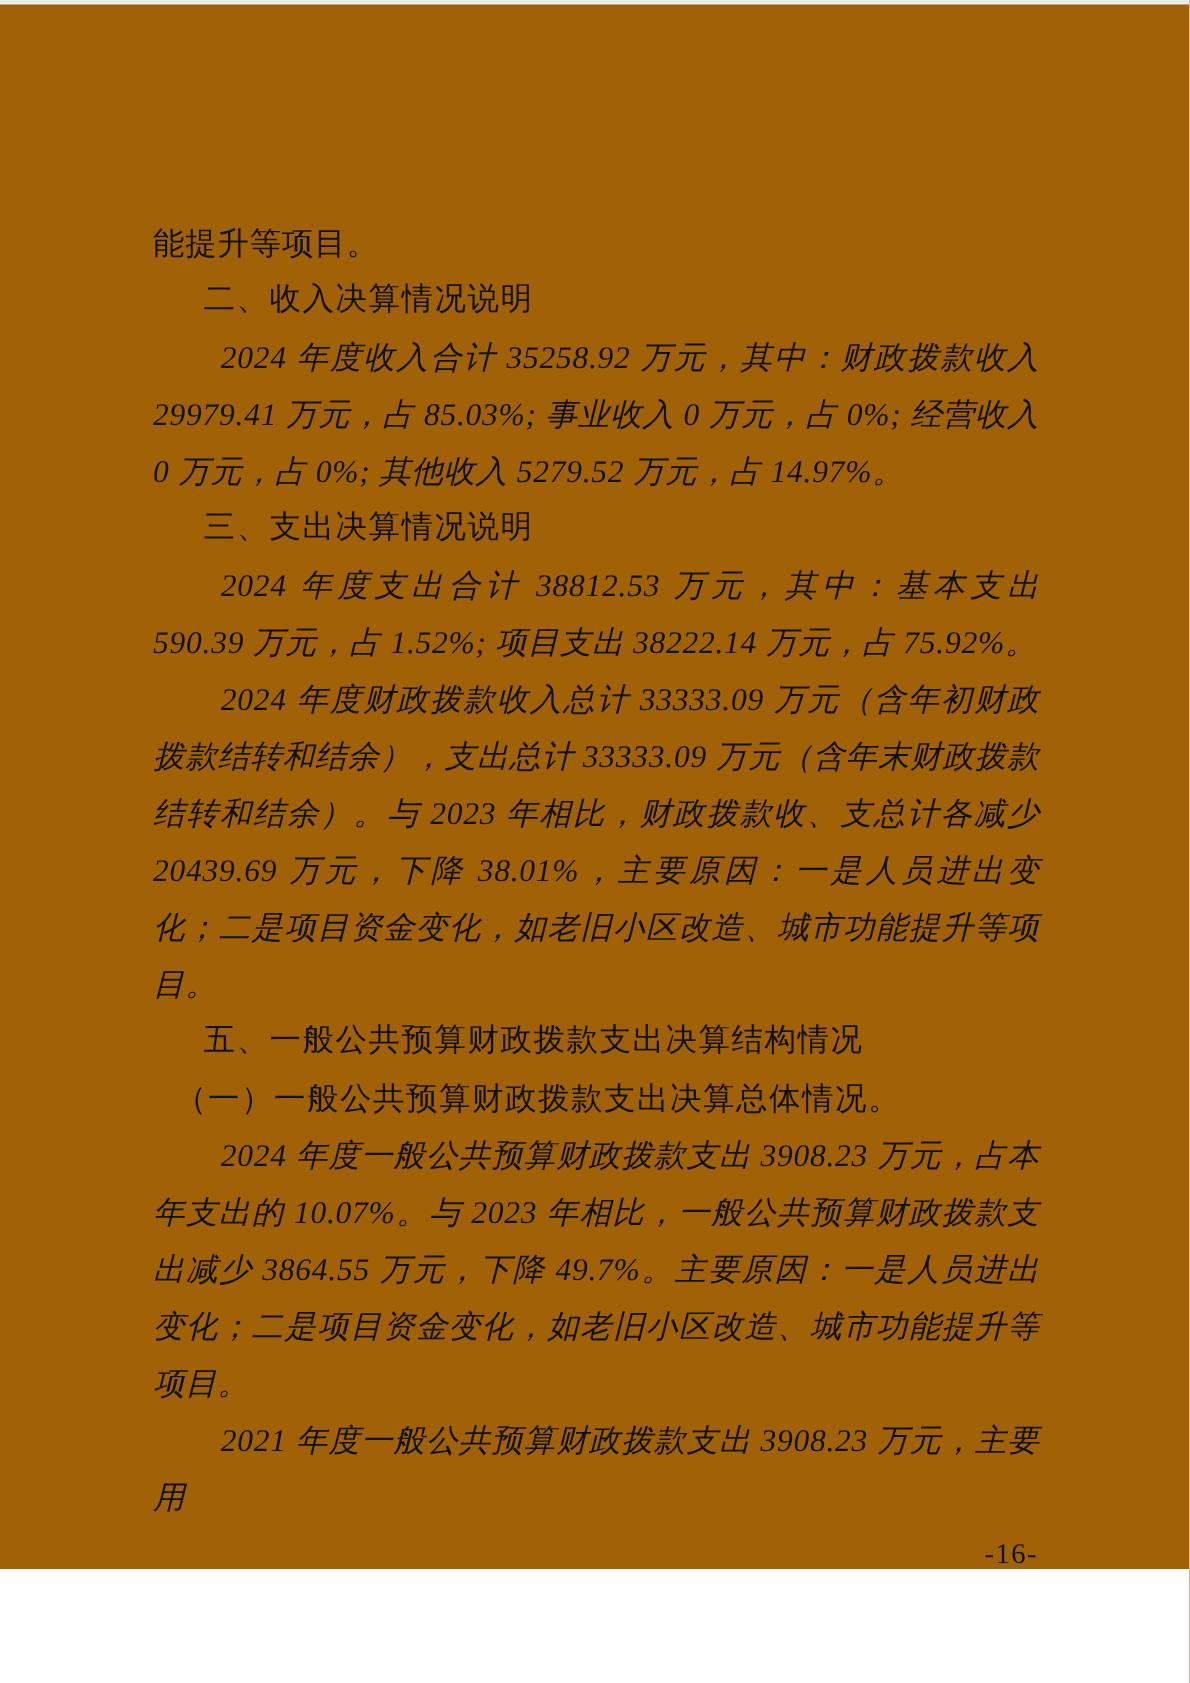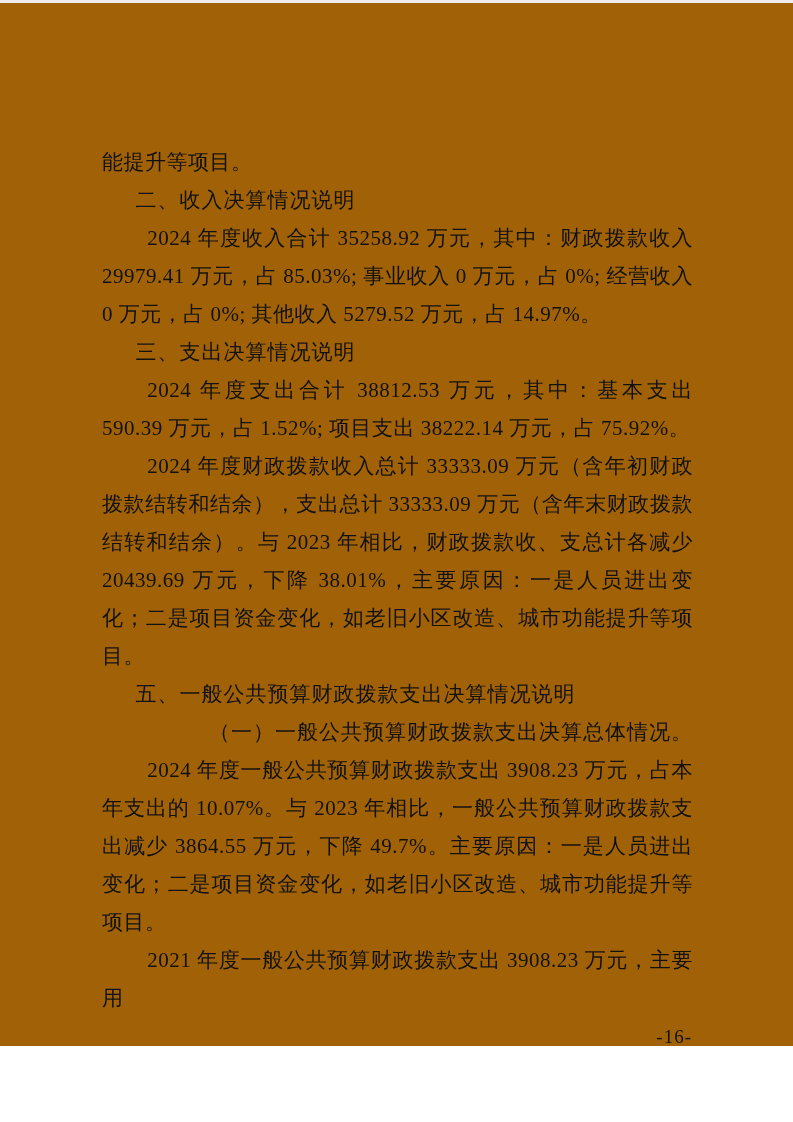--- a/index.html
+++ b/index.html
@@ -37,33 +37,33 @@
     font-size: 21px;
     line-height: 38px;
     font-weight: normal;
   }
   .body-text {
     text-align: justify;
     letter-spacing: 0.5px;
   }
   .para {
     text-indent: 2.15em;
+    font-style: italic;
   }
   .heading {
     font-family: "Liberation Sans", "DejaVu Sans", sans-serif;
     font-weight: 700;
     padding-left: 1.6em;
     letter-spacing: 1px;
   }
   .subheading {
     font-family: Liberation Serif, serif;
     font-weight: 700;
     padding-left: 0.7em;
     letter-spacing: 1px;
-    text-align: right;
   }
   .pageno {
     position: absolute;
     top: 1024px;
     right: 101px;
     font-size: 19px;
     line-height: 26px;
     letter-spacing: 1px;
     font-family: "Liberation Serif", "DejaVu Serif", serif;
     color: #111111;
@@ -82,21 +82,21 @@
 
     <p class="body-text para">2024 年度收入合计 35258.92 万元，其中：财政拨款收入 29979.41 万元，占 85.03%; 事业收入 0 万元，占 0%; 经营收入 0 万元，占 0%; 其他收入 5279.52 万元，占 14.97%。</p>
 
     <h2 class="heading">三、支出决算情况说明</h2>
 
     <p class="body-text para">2024 年度支出合计 38812.53 万元，其中：基本支出 590.39 万元，占 1.52%; 项目支出 38222.14 万元，占 75.92%。</p>
 
 
     <p class="body-text para">2024 年度财政拨款收入总计 33333.09 万元（含年初财政拨款结转和结余），支出总计 33333.09 万元（含年末财政拨款结转和结余）。与 2023 年相比，财政拨款收、支总计各减少 20439.69 万元，下降 38.01%，主要原因：一是人员进出变化；二是项目资金变化，如老旧小区改造、城市功能提升等项目。</p>
 
-    <h2 class="heading">五、一般公共预算财政拨款支出决算情况说明</h2>
+    <h2 class="heading">五、一般公共预算财政拨款支出决算结构情况</h2>
 
     <h3 class="subheading">（一）一般公共预算财政拨款支出决算总体情况。</h3>
 
     <p class="body-text para">2024 年度一般公共预算财政拨款支出 3908.23 万元，占本年支出的 10.07%。与 2023 年相比，一般公共预算财政拨款支出减少 3864.55 万元，下降 49.7%。主要原因：一是人员进出变化；二是项目资金变化，如老旧小区改造、城市功能提升等项目。</p>
 
 
     <p class="body-text para">2021 年度一般公共预算财政拨款支出 3908.23 万元，主要用</p>
   </div>
 
   <div class="pageno">-16-</div>

